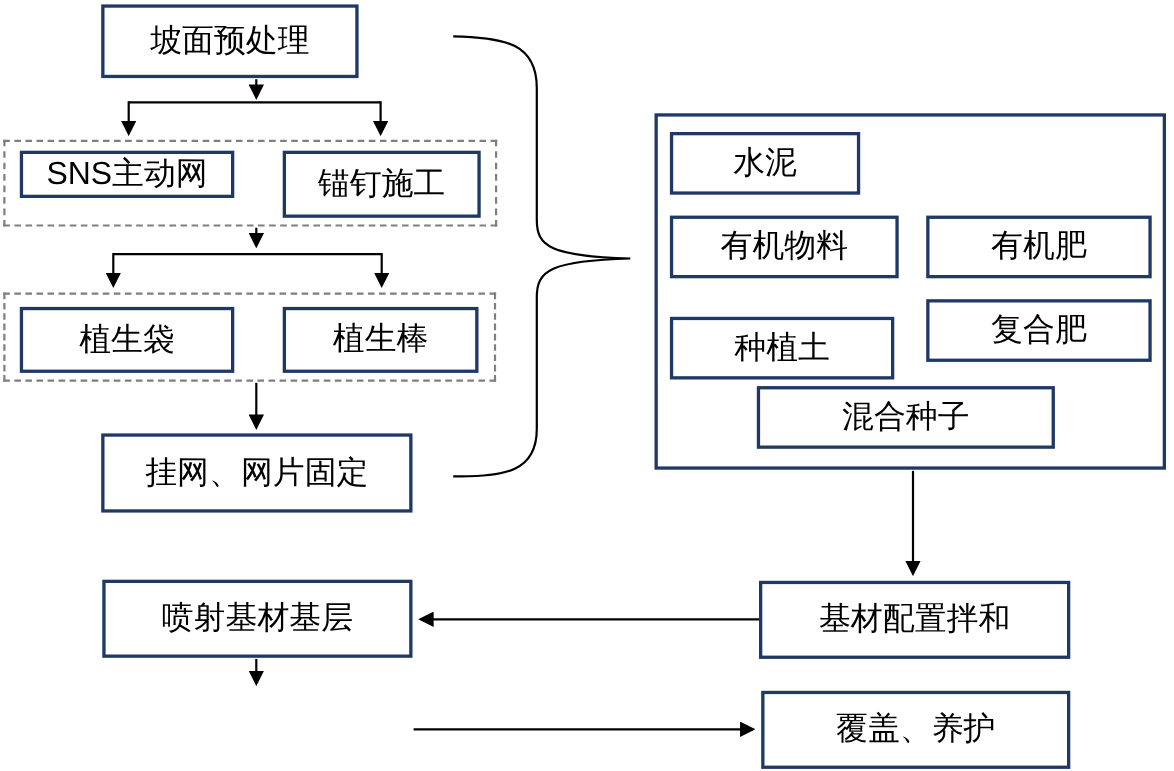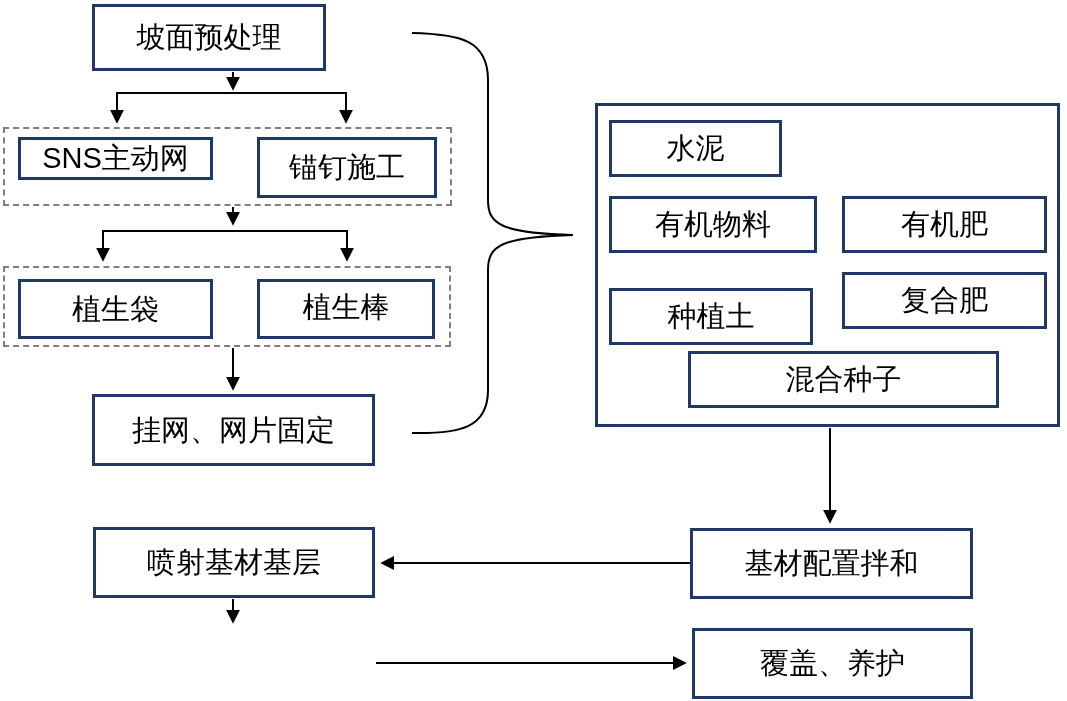--- a/index.html
+++ b/index.html
@@ -98,19 +98,19 @@
   <div class="node" style="left:257px; top:279px; width:178px; height:60px;font-family:Liberation Mono, monospace;">植生棒</div>
 
   <div class="node" style="left:92px; top:394px; width:283px; height:72px;">挂网、网片固定</div>
 
   <div class="container-box" style="left:595px; top:103px; width:465px; height:324px;"></div>
   <div class="node" style="left:609px; top:120px; width:173px; height:57px;">水泥</div>
   <div class="node" style="left:609px; top:196px; width:208px; height:57px;">有机物料</div>
   <div class="node" style="left:842px; top:196px; width:205px; height:57px;">有机肥</div>
   <div class="node" style="left:609px; top:272px; width:204px; height:57px;margin-top:16px;">种植土</div>
   <div class="node" style="left:842px; top:272px; width:205px; height:57px;text-align:right;">复合肥</div>
-  <div class="node" style="left:688px; top:351px; width:311px; height:57px;">混合种子</div>
+  <div class="node" style="left:688px; top:351px; width:271px; height:57px;">混合种子</div>
 
   <div class="node" style="left:690px; top:528px; width:283px; height:71px;">基材配置拌和</div>
   <div class="node" style="left:93px; top:527px; width:282px; height:71px;">喷射基材基层</div>
   <div class="node" style="left:692px; top:628px; width:281px; height:71px;">覆盖、养护</div>
 
 </div>
 
 </body></html>

